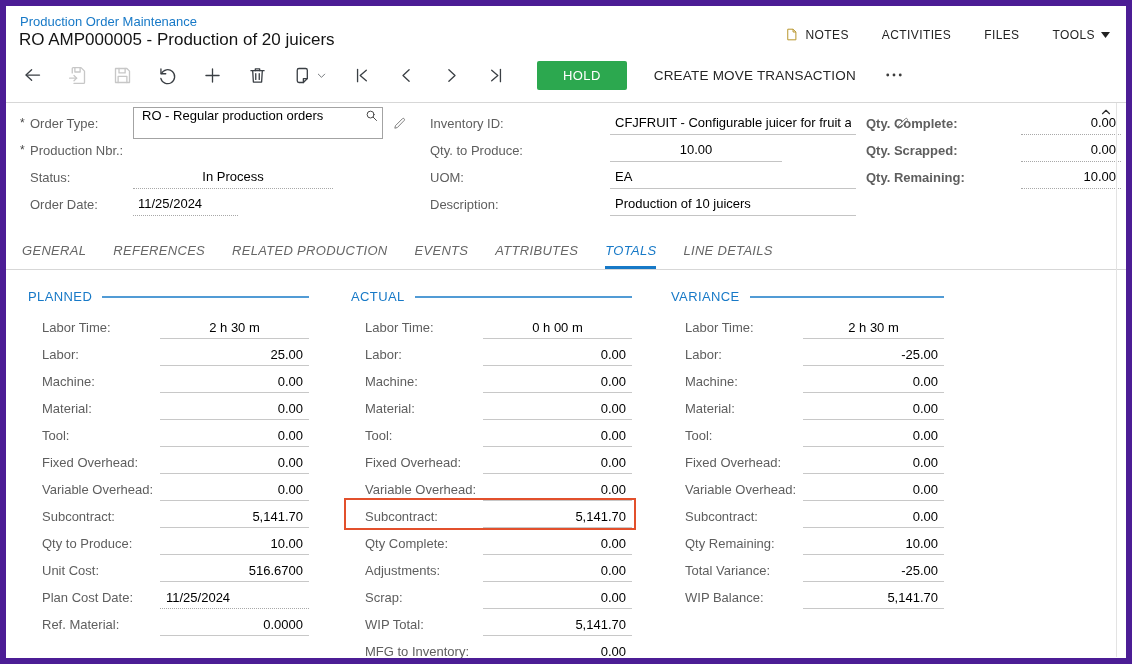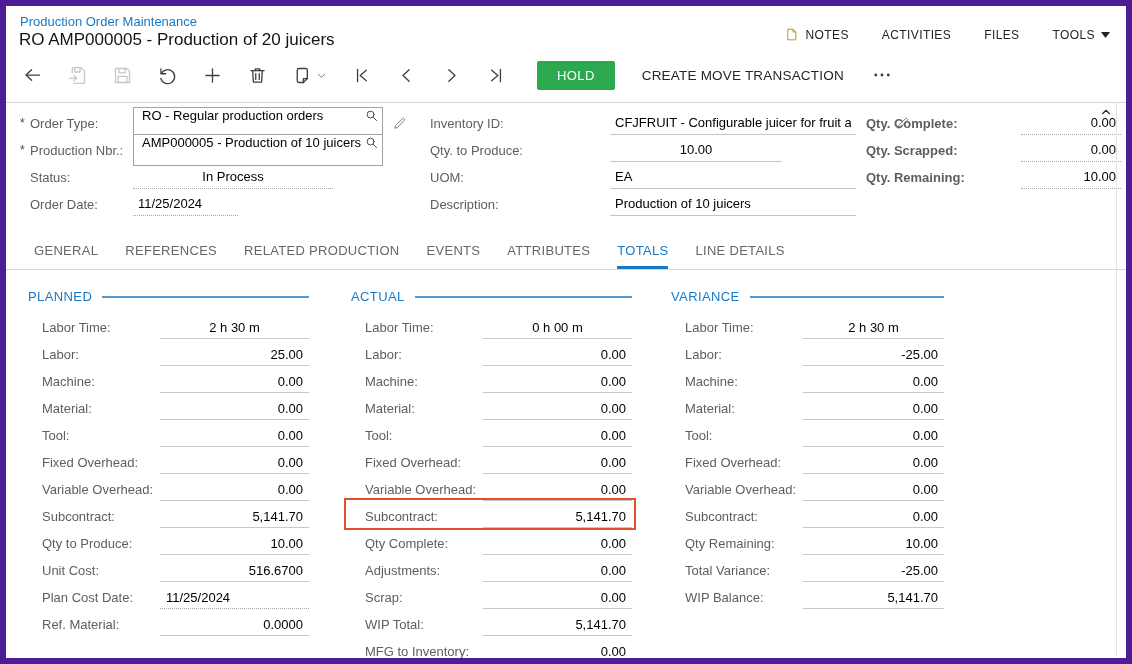--- a/index.html
+++ b/index.html
@@ -16,21 +16,21 @@
   
   .toolbar{position:absolute;top:50px;left:14px;right:14px;height:38px;display:flex;align-items:center;}
   .tbtn{width:24px;height:26px;margin-right:21px;display:flex;align-items:center;justify-content:center;cursor:pointer;}
   .tbtn .tico{display:flex;}
   .tbtn svg{width:21px;height:21px;fill:none;stroke:#3a3f44;stroke-width:1.5;stroke-linecap:round;stroke-linejoin:round;}
   .tbtn.disabled{cursor:default;}
   .tbtn.disabled svg{stroke:#c7c7c7;}
   .tbtn.wide{width:38px;}
   .tchev{display:flex;margin-left:3px;}
   .tchev svg{width:11px;height:11px;}
-  .hold-btn{margin-left:8px;height:29px;padding:0 20px;background:var(--green);color:#fff;border:none;border-radius:2px;font-size:13px;font-family:inherit;letter-spacing:.4px;cursor:pointer;}
+  .hold-btn{margin-left:8px;height:29px;padding:0 26px;background:var(--green);color:#fff;border:none;border-radius:2px;font-size:13px;font-family:inherit;letter-spacing:.4px;cursor:pointer;}
   .text-btn{margin-left:27px;background:none;border:none;font-size:13.5px;font-family:inherit;color:#262626;letter-spacing:.2px;cursor:pointer;padding:0;white-space:nowrap;}
   .more-btn{margin-left:28px;cursor:pointer;display:flex;}
   .more-btn svg{width:20px;height:20px;fill:#3c3c3c;stroke:none;}
   .hr-sep{position:absolute;top:96px;left:0;right:0;border-top:1px solid #d7d7d7;}
 
   
   .summary{position:absolute;top:97px;left:0;right:0;height:131px;}
   .srow{position:absolute;height:24px;display:flex;align-items:center;}
   .req{width:10px;font-size:12px;color:#464646;flex:none;}
   .slabel{font-size:13px;color:#5e5e5e;flex:none;white-space:nowrap;}
@@ -47,21 +47,21 @@
   .u-solid{border-bottom:1px solid #c4c4c4;}
   .u-dot{border-bottom:1px dotted #a8a8a8;}
   .jc{justify-content:center;}
   .jr{justify-content:flex-end;}
   .w246{width:246px;} .w200{width:200px;} .w172{width:172px;} .w105{width:105px;} .w100{width:100px;}
   .collapse-btn{position:absolute;top:2px;right:13px;cursor:pointer;display:flex;}
   .collapse-btn svg{width:14px;height:14px;fill:none;stroke:#2e2e2e;stroke-width:2;stroke-linecap:round;stroke-linejoin:round;}
   .right-track{position:absolute;top:97px;bottom:1px;right:9px;width:1px;background:#e3e3e3;}
 
   
-  .tabs{position:absolute;top:228px;left:0;right:0;height:35px;display:flex;align-items:stretch;padding-left:28px;gap:27px;border-bottom:1px solid #d7d7d7;}
+  .tabs{position:absolute;top:228px;left:0;right:0;height:35px;display:flex;align-items:stretch;padding-left:16px;gap:27px;border-bottom:1px solid #d7d7d7;font-style:italic;}
   .tab{display:flex;align-items:center;font-size:13px;color:#666;letter-spacing:.3px;border-bottom:3px solid transparent;cursor:pointer;white-space:nowrap;box-sizing:border-box;}
   .tab.active{color:var(--accent);border-bottom-color:var(--accent);}
 
   
   .totals{position:absolute;top:264px;left:0;right:0;bottom:0;}
   .tsection{position:absolute;top:0;}
   #sec-planned{left:22px;width:281px;}
   #sec-actual{left:345px;width:281px;}
   #sec-variance{left:665px;width:273px;}
   .sec-header{margin-top:19px;display:flex;align-items:center;}
@@ -240,29 +240,20 @@
       <span class="pencil">
           <svg viewBox="0 0 24 24">
             <path d="M4.5 19.5l1-4L16.8 4.2a2 2 0 0 1 2.8 2.8L8.5 18.5l-4 1z"></path>
           </svg>
         </span>
     </div>
 
     <div class="srow c1" style="top:35px">
       <span class="req">*</span>
       <span class="slabel">Production Nbr.:</span>
-      <div class="lookup">
-        <span class="lookup-text">AMP000005 - Production of 10 juicers</span>
-        <span class="iconbtn">
-            <svg viewBox="0 0 24 24">
-              <circle cx="10.5" cy="10.5" r="5.5"></circle>
-              <path d="M14.6 14.6L20 20"></path>
-            </svg>
-          </span>
-      </div>
     </div>
 
     <div class="srow c1" style="top:62px">
       <span class="req"></span>
       <span class="slabel">Status:</span>
       <div class="fld w200 u-dot jc">
         <span>In Process</span>
       </div>
     </div>
 

